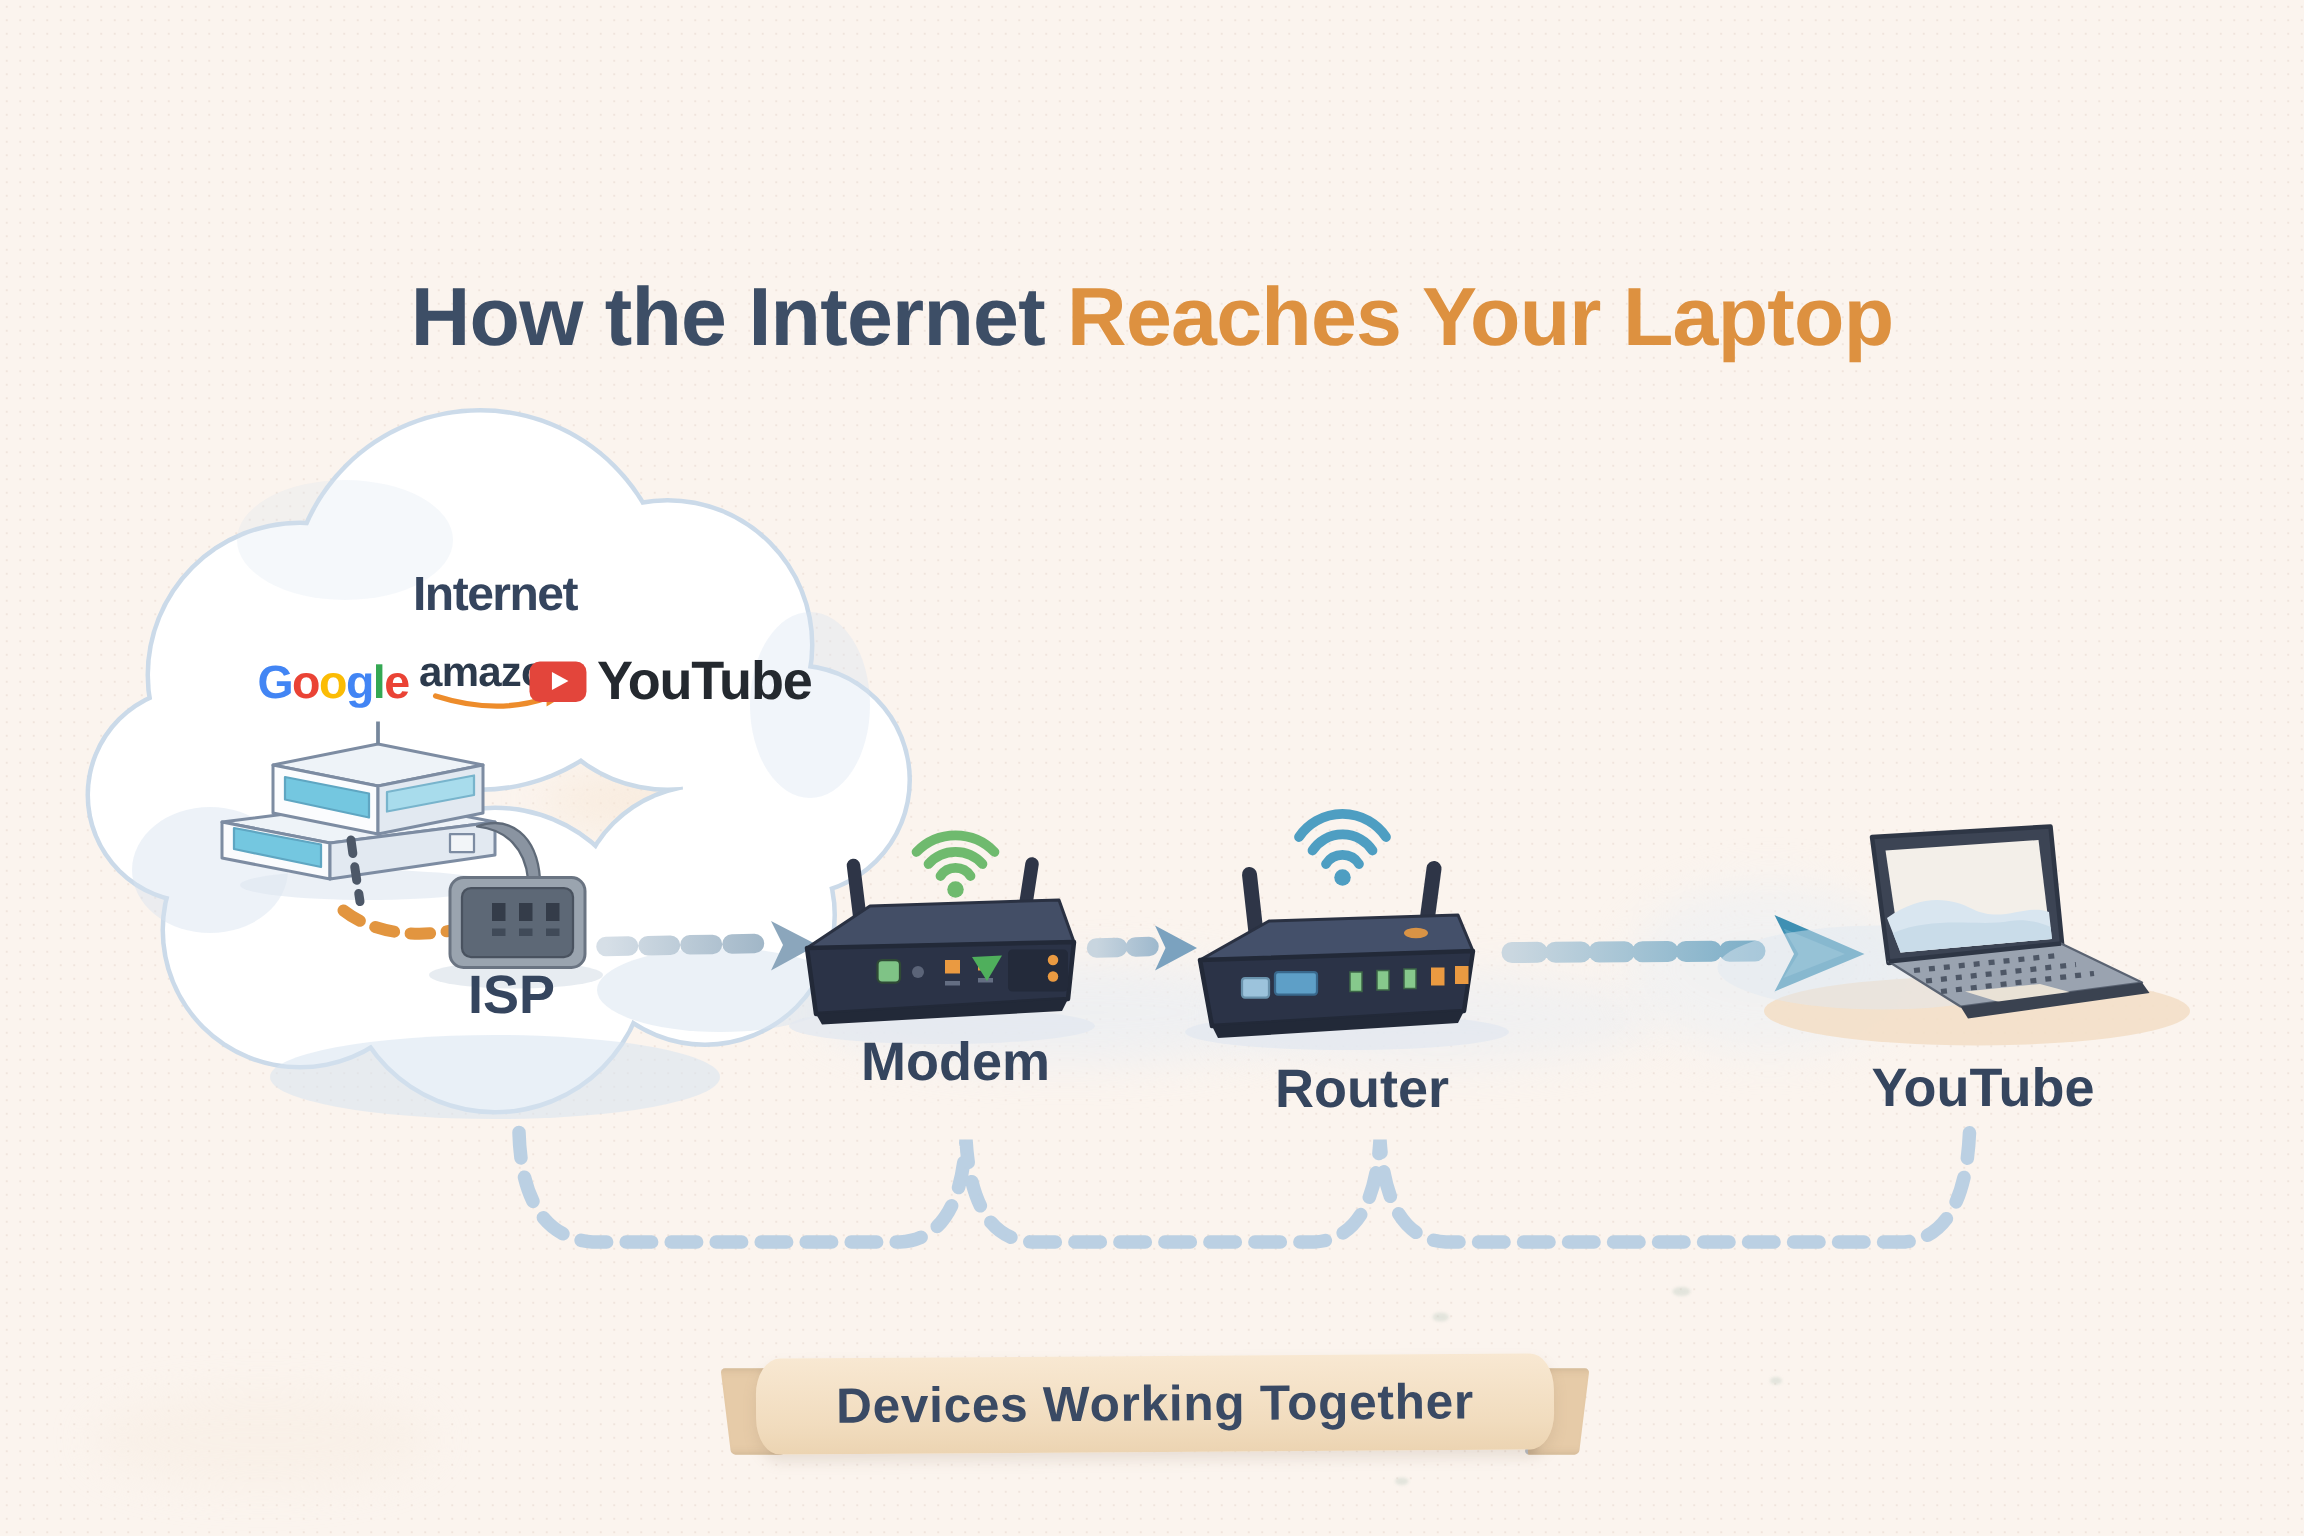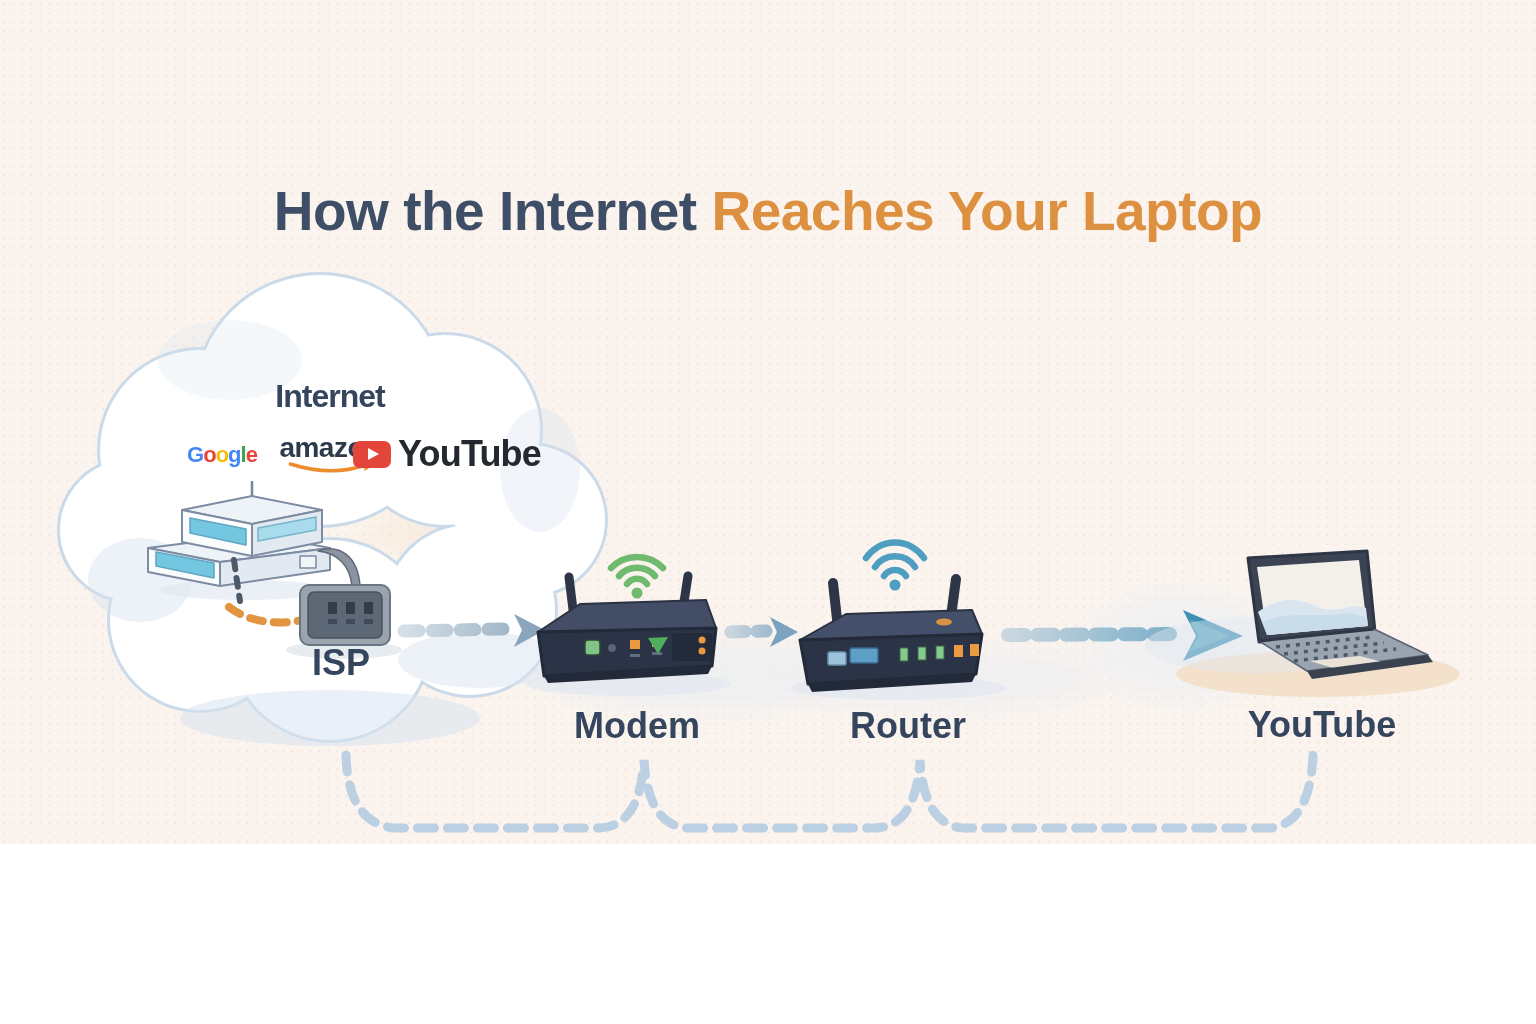--- a/index.html
+++ b/index.html
@@ -1,35 +1,35 @@
 <!DOCTYPE html>
 <html style="--background: #FBF4EE; --title-primary: #3D4E66; --title-accent: #DD9140; --node-label: #35455E; --cloud-outline: #C6D8E9; --wifi-green: #6FBA6E; --wifi-blue: #4E9EC2; --dash-blue: #AFC6D8; --dash-orange: #E2953F; --arrow-accent: #3F90B3; --bracket: #B7CEE1; --banner-band: #F2DDC0; --device-body: #2B3347;"><head>
 <meta charset="utf-8">
 <style>
   html,body{margin:0;padding:0;}
   .canvas{
-    position:relative;width:1536px;height:844px;overflow:hidden;
+    position:relative;width:1536px;height:1024px;overflow:hidden;
     background-color:var(--background,#FBF4EE);
     background-image:radial-gradient(rgba(205,180,168,0.25) 1px, transparent 1px);
     background-size:9px 9px;
     font-family:"Liberation Sans","DejaVu Sans",sans-serif;
   }
   .wash{position:absolute;border-radius:50%;filter:blur(14px);pointer-events:none;}
   .speck{position:absolute;border-radius:50%;filter:blur(1px);opacity:.5;pointer-events:none;}
   .scene{position:absolute;left:0;top:0;z-index:2;}
   .txt{position:absolute;z-index:3;transform:translate(-50%,-50%);white-space:nowrap;}
   .title{
     position:absolute;z-index:3;top:142px;left:0;right:0;text-align:center;
     font-size:55px;font-weight:700;letter-spacing:-.5px;color:var(--title-primary,#3D4E66);
   }
   .title .accent{color:var(--title-accent,#DD9140);}
   .internet-label{font-size:32px;font-weight:700;letter-spacing:-1px;color:var(--node-label,#35455E);}
   .node-label{font-size:36px;font-weight:700;color:var(--node-label,#35455E);}
   .logo-row-item{z-index:3;}
-  .google-logo{font-size:22px;font-weight:700;letter-spacing:-1px;}
+  .google-logo{font-size:31px;font-weight:700;letter-spacing:-1px;}
   .amazon-logo{display:flex;flex-direction:column;align-items:center;}
   .amazon-text{font-size:28px;font-weight:700;letter-spacing:-.5px;color:#2C3A4C;line-height:26px;}
   .youtube-logo{display:flex;align-items:center;gap:7px;}
   .yt-badge{width:38px;height:27px;background:#E3453B;border-radius:7px;display:flex;align-items:center;justify-content:center;}
   .yt-tri{width:0;height:0;border-left:11px solid #fff;border-top:6.5px solid transparent;border-bottom:6.5px solid transparent;margin-left:2px;}
   .yt-text{font-size:36px;font-weight:700;letter-spacing:-.8px;color:#24292F;}
   .banner{position:absolute;left:478px;top:900px;width:584px;height:80px;z-index:3;}
   .banner-tail{position:absolute;top:12px;width:34px;height:58px;background:#E6CBA8;border-radius:3px;}
   .banner-tail.left{left:6px;transform:rotate(-7deg) skewY(7deg);border-right:2px solid #B3BAC4;box-shadow:inset -5px 0 6px rgba(140,118,92,.35);}
   .banner-tail.right{right:6px;transform:rotate(7deg) skewY(-7deg);border-left:2px solid #B3BAC4;box-shadow:inset 5px 0 6px rgba(140,118,92,.35);}
@@ -241,18 +241,25 @@
     </svg>
   </div>
   <div class="txt logo-row-item youtube-logo" style="left:447px;top:454px;">
     <span class="yt-badge">
         <span class="yt-tri"></span>
       </span>
     <span class="yt-text">YouTube</span>
   </div>
 
   <div class="txt node-label" style="left:341px;top:663px;text-align:right;">ISP</div>
-  <div class="txt node-label" style="left:637px;top:726px;">Modem</div>
+  <div class="txt node-label" style="left:637px;top:708px;">Modem</div>
   <div class="txt node-label" style="left:908px;top:726px;">Router</div>
   <div class="txt node-label" style="left:1322px;top:725px;">YouTube</div>
 
+  <div class="banner">
+    <div class="banner-tail left"></div>
+    <div class="banner-tail right"></div>
+    <div class="banner-band">
+      <span class="banner-text">Devices Working Together</span>
+    </div>
+  </div>
 
 </div>
 
 </body></html>

